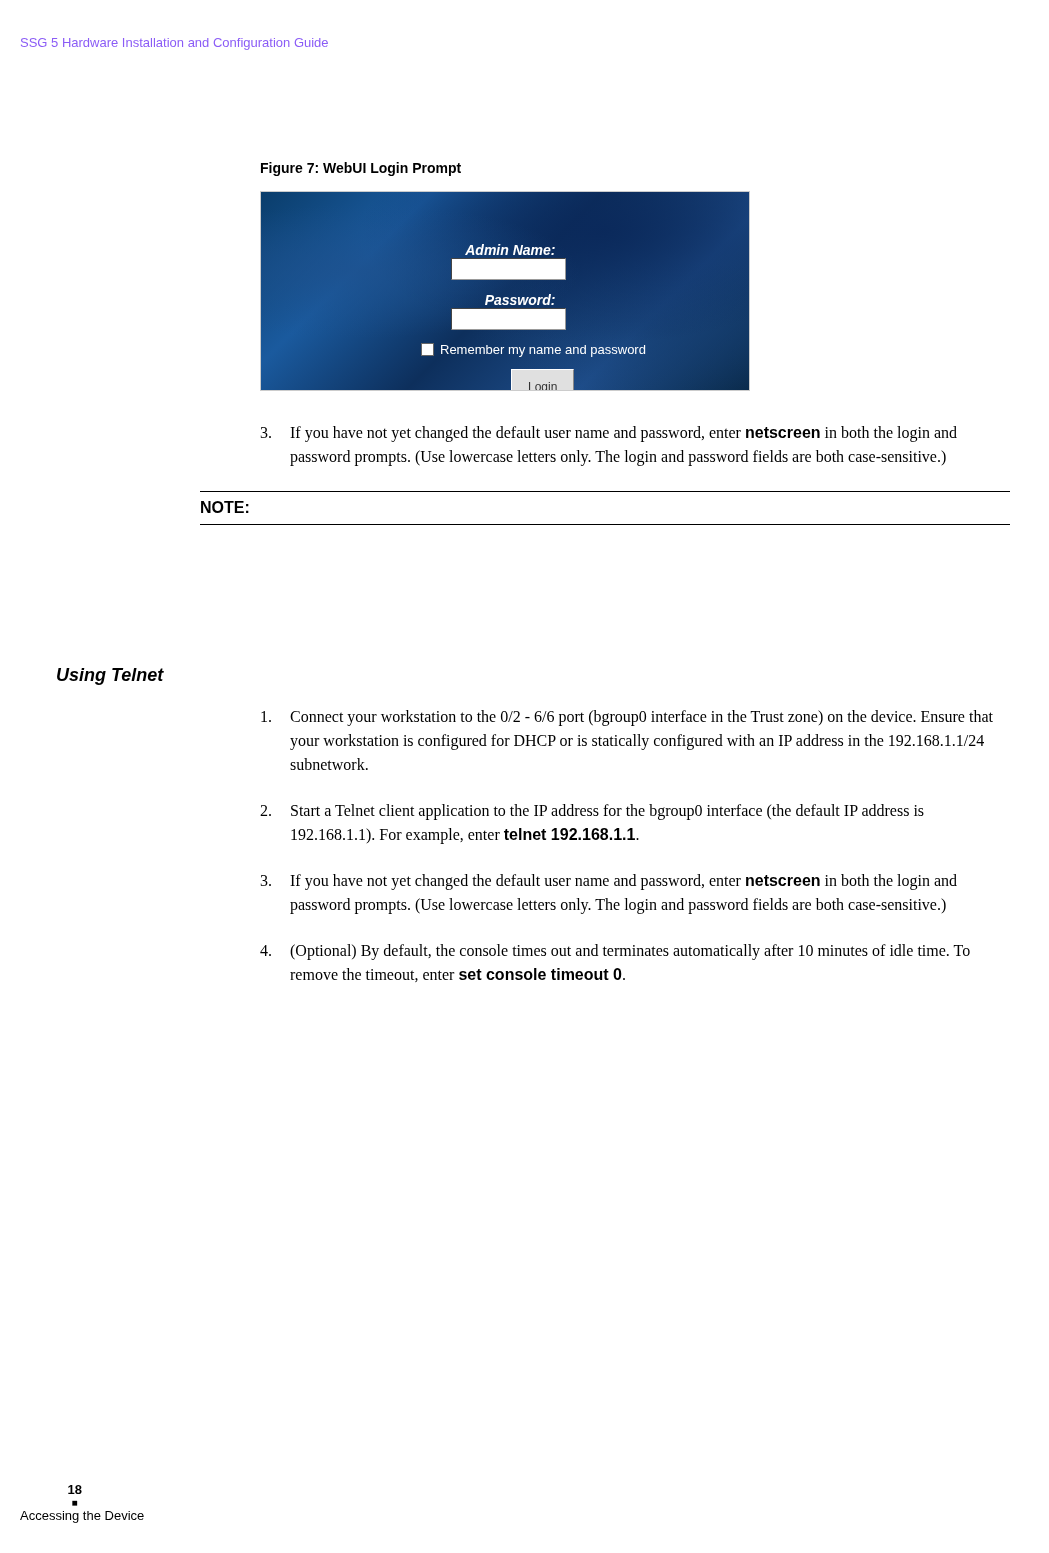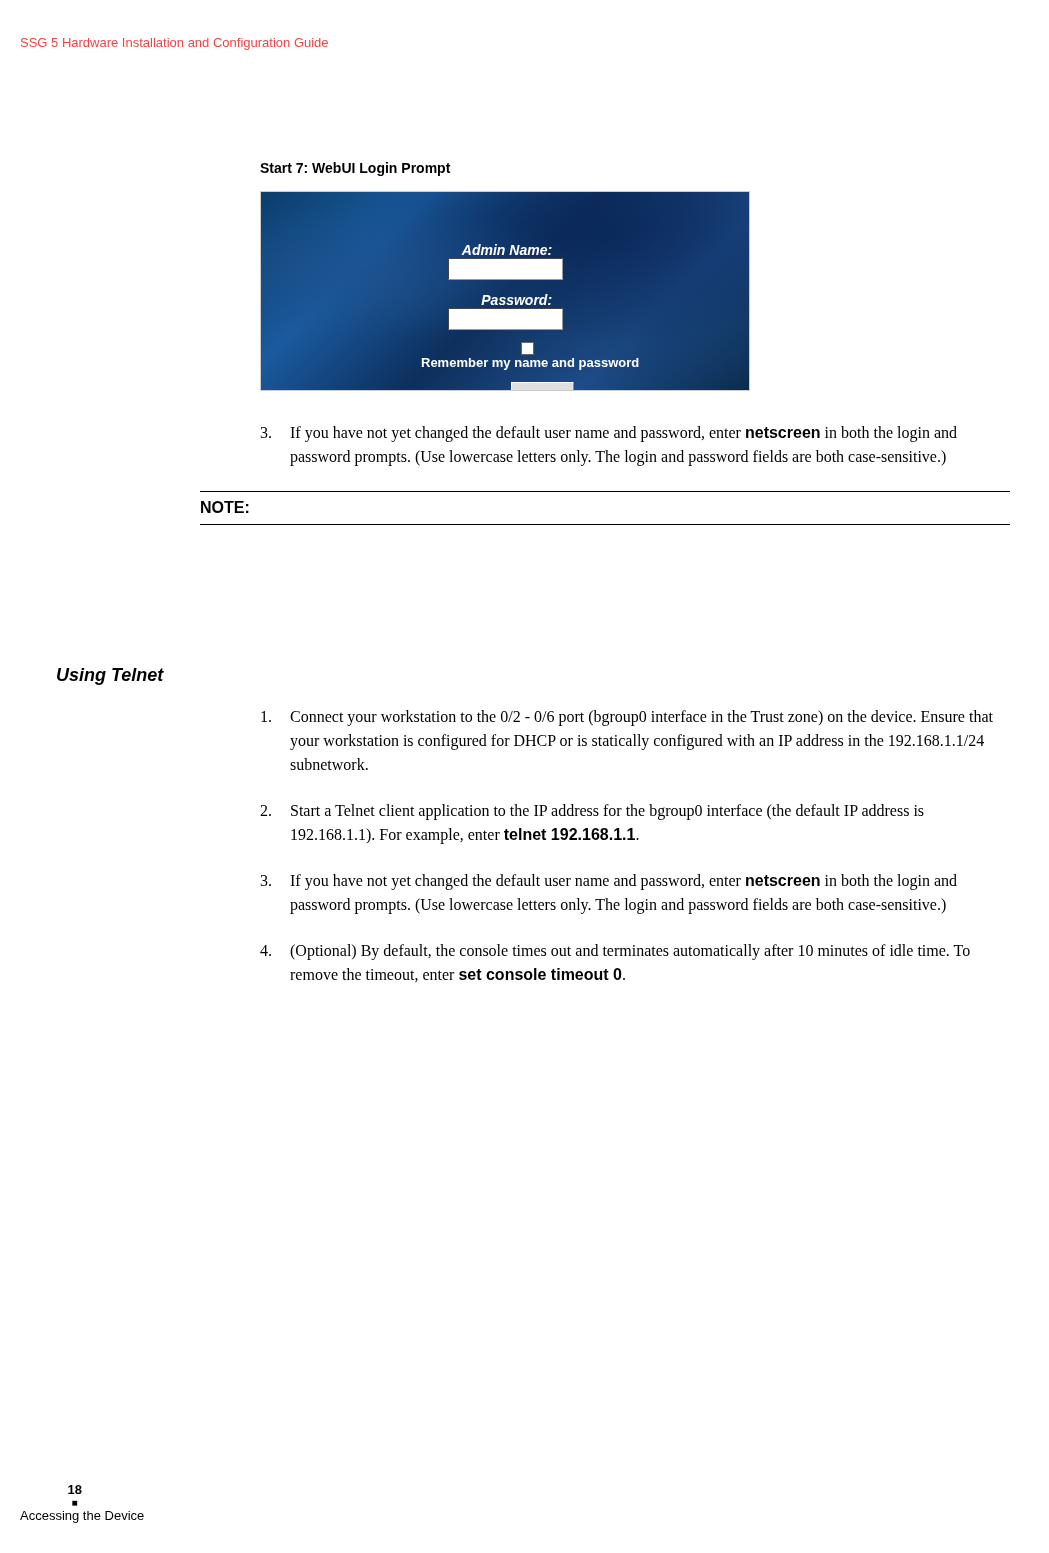--- a/index.html
+++ b/index.html
@@ -14,21 +14,21 @@
       height: 1553px;
       position: relative;
       padding: 0;
     }
     .header {
       position: absolute;
       top: 35px;
       left: 20px;
       font-family: Arial, Helvetica, sans-serif;
       font-size: 13px;
-      color: #ef4444;
+      color: #8b5cf6;
     }
     .content-area {
       position: absolute;
       top: 160px;
       left: 260px;
       width: 750px;
     }
     .figure-caption {
       font-family: Arial, Helvetica, sans-serif;
       font-weight: bold;
@@ -75,25 +75,24 @@
     }
     .login-input {
       width: 115px;
       height: 22px;
       background: white;
       border: 1px inset #999;
     }
     .remember-row {
       margin-left: 50px;
       margin-top: 8px;
-      font-weight: bold;
+      font-weight: normal;
       font-size: 13px;
       display: flex;
       align-items: center;
-      flex-direction: column;
     }
     .checkbox {
       width: 13px;
       height: 13px;
       background: white;
       border: 1px solid #666;
       margin-right: 6px;
       display: inline-block;
     }
     .login-button-row {
@@ -177,21 +176,21 @@
       margin-right: 15px;
       font-size: 10px;
     }
   </style>
 </head>
 <body>
 
 <div class="header">SSG 5 Hardware Installation and Configuration Guide</div>
 
 <div class="content-area">
-  <div class="figure-caption">Start 7:  WebUI Login Prompt</div>
+  <div class="figure-caption">Figure 7:  WebUI Login Prompt</div>
 
   <div class="login-screenshot">
     <div class="login-form">
       <div class="login-row">
         <span class="login-label">Admin Name:</span>
         <span class="login-input"></span>
       </div>
       <div class="login-row">
         <span class="login-label">Password:</span>
         <span class="login-input"></span>
@@ -216,21 +215,21 @@
   <div class="note-box">
     <div class="note-label">NOTE:</div>
   </div>
 </div>
 
 <div class="section-heading" style="top: 665px;">Using Telnet</div>
 
 <div class="telnet-section" style="position:absolute; top:705px; left:260px;">
   <div class="step">
     <div class="step-number">1.</div>
-    <div class="step-text">Connect your workstation to the 0/2 - 0/6 port (bgroup0 interface in the Trust zone) on the device. Ensure that your workstation is configured for DHCP or is statically configured with an IP address in the 192.168.1.1/24 subnetwork.</div>
+    <div class="step-text">Connect your workstation to the 0/2 - 6/6 port (bgroup0 interface in the Trust zone) on the device. Ensure that your workstation is configured for DHCP or is statically configured with an IP address in the 192.168.1.1/24 subnetwork.</div>
   </div>
 
   <div class="step">
     <div class="step-number">2.</div>
     <div class="step-text">
       <span>Start a Telnet client application to the IP address for the bgroup0 interface (the default IP address is 192.168.1.1). For example, enter </span><b>telnet 192.168.1.1</b><span>.</span>
     </div>
   </div>
 
   <div class="step">

